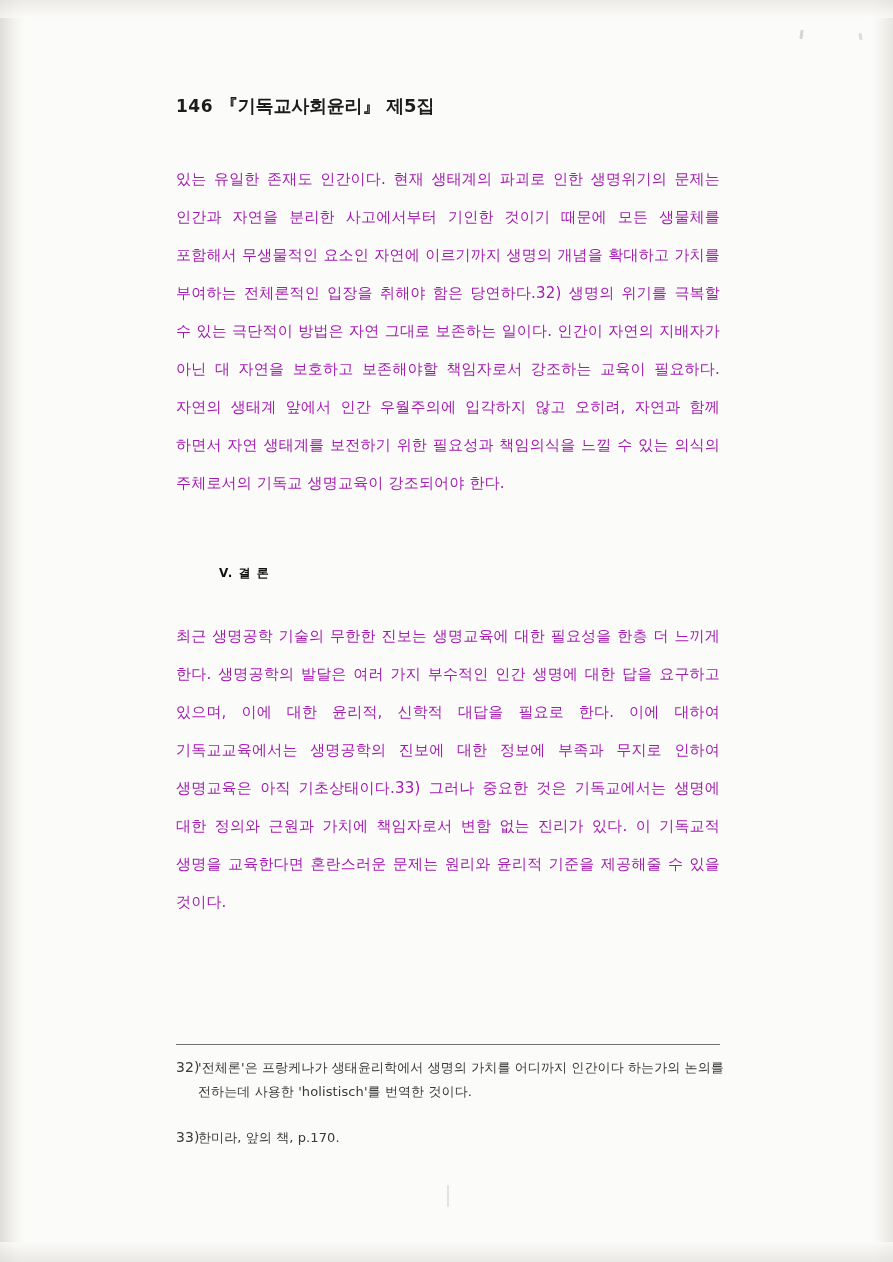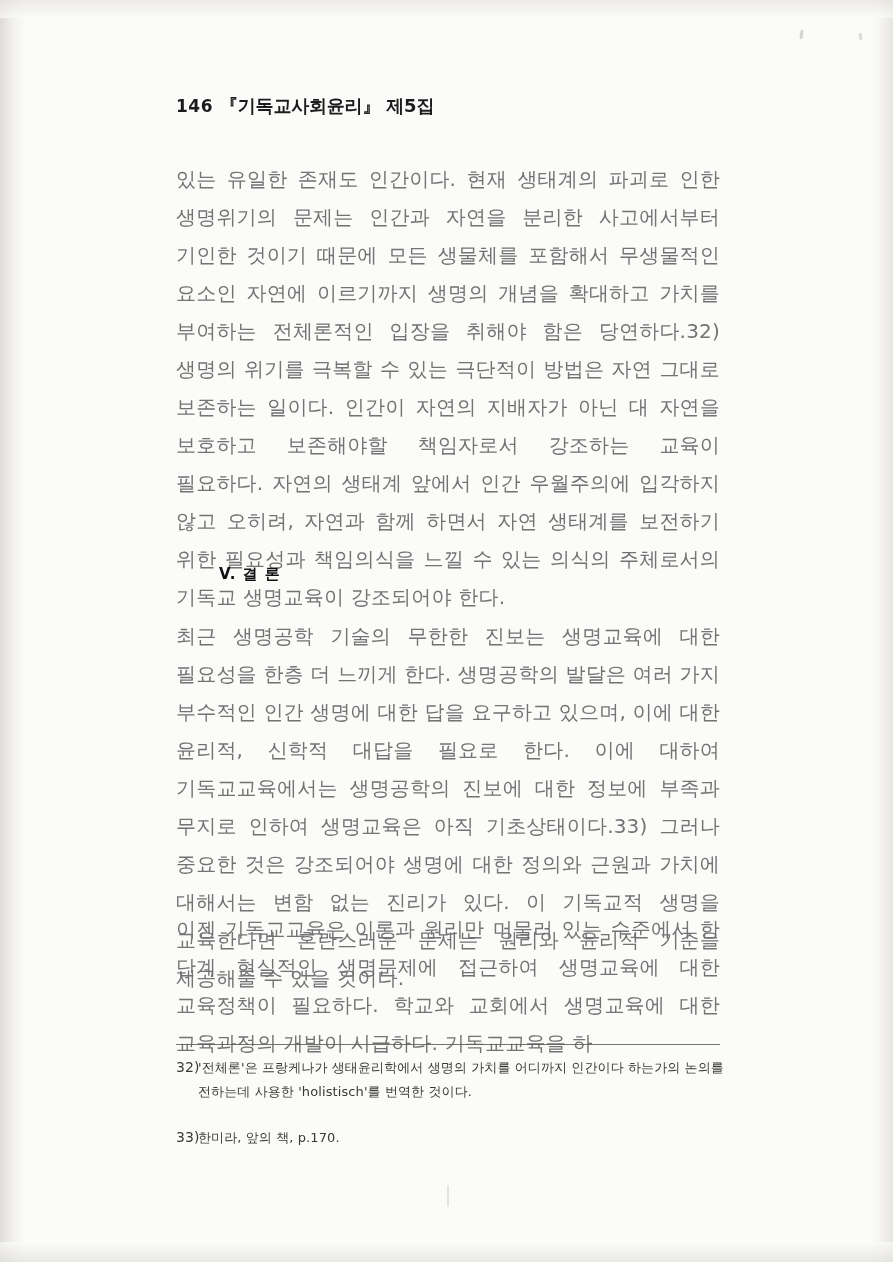--- a/index.html
+++ b/index.html
@@ -78,41 +78,41 @@
   .running-title {
     font-size: 18px;
     font-weight: bold;
     letter-spacing: -.2px;
   }
 
   .body-block {
     position: absolute;
     left: 176px;
     width: 544px;
-    color: #737373;
-    font-size: 20px;
+    color: #a21caf;
+    font-size: 15px;
     line-height: 38px;
     text-align: justify;
     text-justify: inter-character;
     letter-spacing: .2px;
     word-break: keep-all;
   }
   .body-block p {
     margin: 0;
     text-indent: 0;
   }
   .para-indent { text-indent: 21px; }
 
   #para1 { top: 160px; }
 
   .section-heading {
     position: absolute;
     left: 219px;
     top: 565px;
-    font-size: 15px;
+    font-size: 12px;
     font-weight: bold;
     color: #101010;
     letter-spacing: 1px;
   }
 
   #para2 { top: 617px; }
   #para3 { top: 910px; }
 
   .footnote-rule {
     position: absolute;
@@ -166,26 +166,23 @@
       <span class="running-title">『기독교사회윤리』 제5집</span>
     </div>
 
     <div class="body-block" id="para1">
       <p>있는 유일한 존재도 인간이다. 현재 생태계의 파괴로 인한 생명위기의 문제는 인간과 자연을 분리한 사고에서부터 기인한 것이기 때문에 모든 생물체를 포함해서 무생물적인 요소인 자연에 이르기까지 생명의 개념을 확대하고 가치를 부여하는 전체론적인 입장을 취해야 함은 당연하다.32) 생명의 위기를 극복할 수 있는 극단적이 방법은 자연 그대로 보존하는 일이다. 인간이 자연의 지배자가 아닌 대 자연을 보호하고 보존해야할 책임자로서 강조하는 교육이 필요하다. 자연의 생태계 앞에서 인간 우월주의에 입각하지 않고 오히려, 자연과 함께 하면서 자연 생태계를 보전하기 위한 필요성과 책임의식을 느낄 수 있는 의식의 주체로서의 기독교 생명교육이 강조되어야 한다.</p>
     </div>
 
     <div class="section-heading">V. 결 론</div>
 
     <div class="body-block" id="para2">
-      <p class="para-indent">최근 생명공학 기술의 무한한 진보는 생명교육에 대한 필요성을 한층 더 느끼게 한다. 생명공학의 발달은 여러 가지 부수적인 인간 생명에 대한 답을 요구하고 있으며, 이에 대한 윤리적, 신학적 대답을 필요로 한다. 이에 대하여 기독교교육에서는 생명공학의 진보에 대한 정보에 부족과 무지로 인하여 생명교육은 아직 기초상태이다.33) 그러나 중요한 것은 강조되어야 생명에 대한 정의와 근원과 가치에 대해서는 변함 없는 진리가 있다. 이 기독교적 생명을 교육한다면 혼란스러운 문제는 원리와 윤리적 기준을 제공해줄 수 있을 것이다.</p>
+      <p class="para-indent">최근 생명공학 기술의 무한한 진보는 생명교육에 대한 필요성을 한층 더 느끼게 한다. 생명공학의 발달은 여러 가지 부수적인 인간 생명에 대한 답을 요구하고 있으며, 이에 대한 윤리적, 신학적 대답을 필요로 한다. 이에 대하여 기독교교육에서는 생명공학의 진보에 대한 정보에 부족과 무지로 인하여 생명교육은 아직 기초상태이다.33) 그러나 중요한 것은 기독교에서는 생명에 대한 정의와 근원과 가치에 책임자로서 변함 없는 진리가 있다. 이 기독교적 생명을 교육한다면 혼란스러운 문제는 원리와 윤리적 기준을 제공해줄 수 있을 것이다.</p>
     </div>
 
-    <div class="body-block" id="para3">
-      <p class="para-indent">이젠 기독교교육은 이론과 원리만 머물러 있는 수준에서 한 단계 현실적인 생명문제에 접근하여 생명교육에 대한 교육정책이 필요하다. 학교와 교회에서 생명교육에 대한 교육과정의 개발이 시급하다. 기독교교육을 하</p>
-    </div>
 
     <div class="footnote-rule"></div>
 
     <div class="footnotes">
       <span class="fn fn1">
         <span class="fn-num">32)</span><span>'전체론'은 프랑케나가 생태윤리학에서 생명의 가치를 어디까지 인간이다 하는가의 논의를 전하는데 사용한 'holistisch'를 번역한 것이다.</span>
       </span>
       <span class="fn fn2">
         <span class="fn-num">33)</span><span>한미라, 앞의 책, p.170.</span>
       </span>

